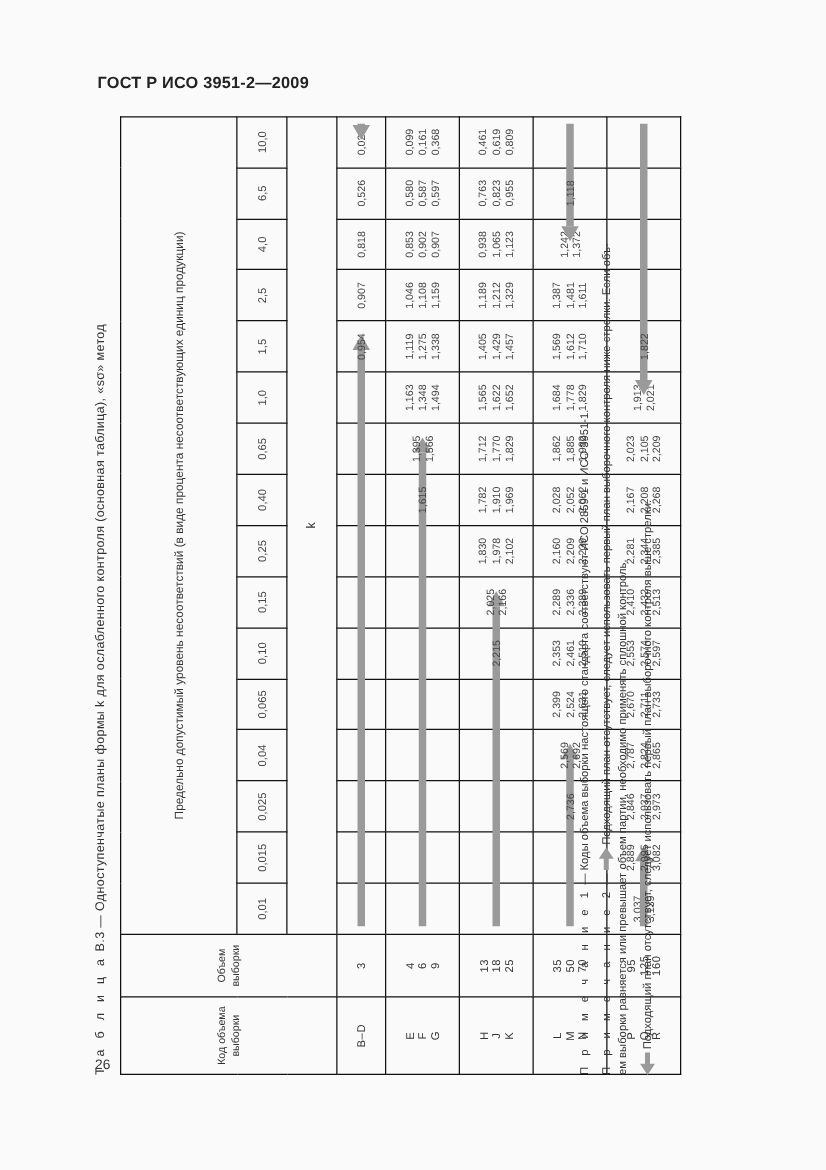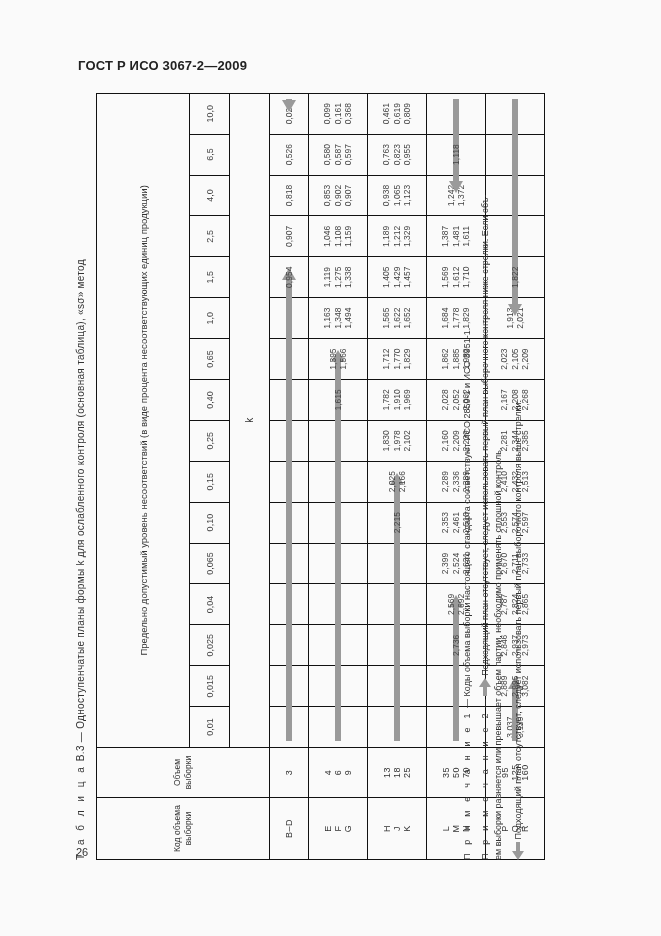--- a/index.html
+++ b/index.html
@@ -31,21 +31,21 @@
   .arrow .shaft { position: absolute; top: -3px; height: 6px; background: #9a9a9a; }
   .arrow .head-down { position: absolute; top: -7px; width: 0; height: 0; border-top: 7px solid transparent; border-bottom: 7px solid transparent; border-left: 12px solid #9a9a9a; }
   .arrow .head-up { position: absolute; top: -7px; width: 0; height: 0; border-top: 7px solid transparent; border-bottom: 7px solid transparent; border-right: 12px solid #9a9a9a; }
   .inline-arrow { display: inline-block; position: relative; width: 18px; height: 10px; vertical-align: middle; }
   .inline-arrow .shaft { position: absolute; top: 3px; height: 4px; background: #9a9a9a; }
   .inline-arrow .hd { position: absolute; top: -1px; width: 0; height: 0; border-top: 6px solid transparent; border-bottom: 6px solid transparent; }
 </style>
 </head>
 <body>
 
-<div class="doc-header">ГОСТ Р ИСО 3067-2—2009</div>
+<div class="doc-header">ГОСТ Р ИСО 3951-2—2009</div>
 <div class="page-number">26</div>
 
 <div class="rot">
   <div class="caption">
     <span class="spaced">Т а б л и ц а</span><span> В.3 — Одноступенчатые планы формы k для ослабленного контроля (основная таблица), «sσ» метод</span>
   </div>
 
   <table class="main">
     <colgroup>
       <col style="width:62px">

